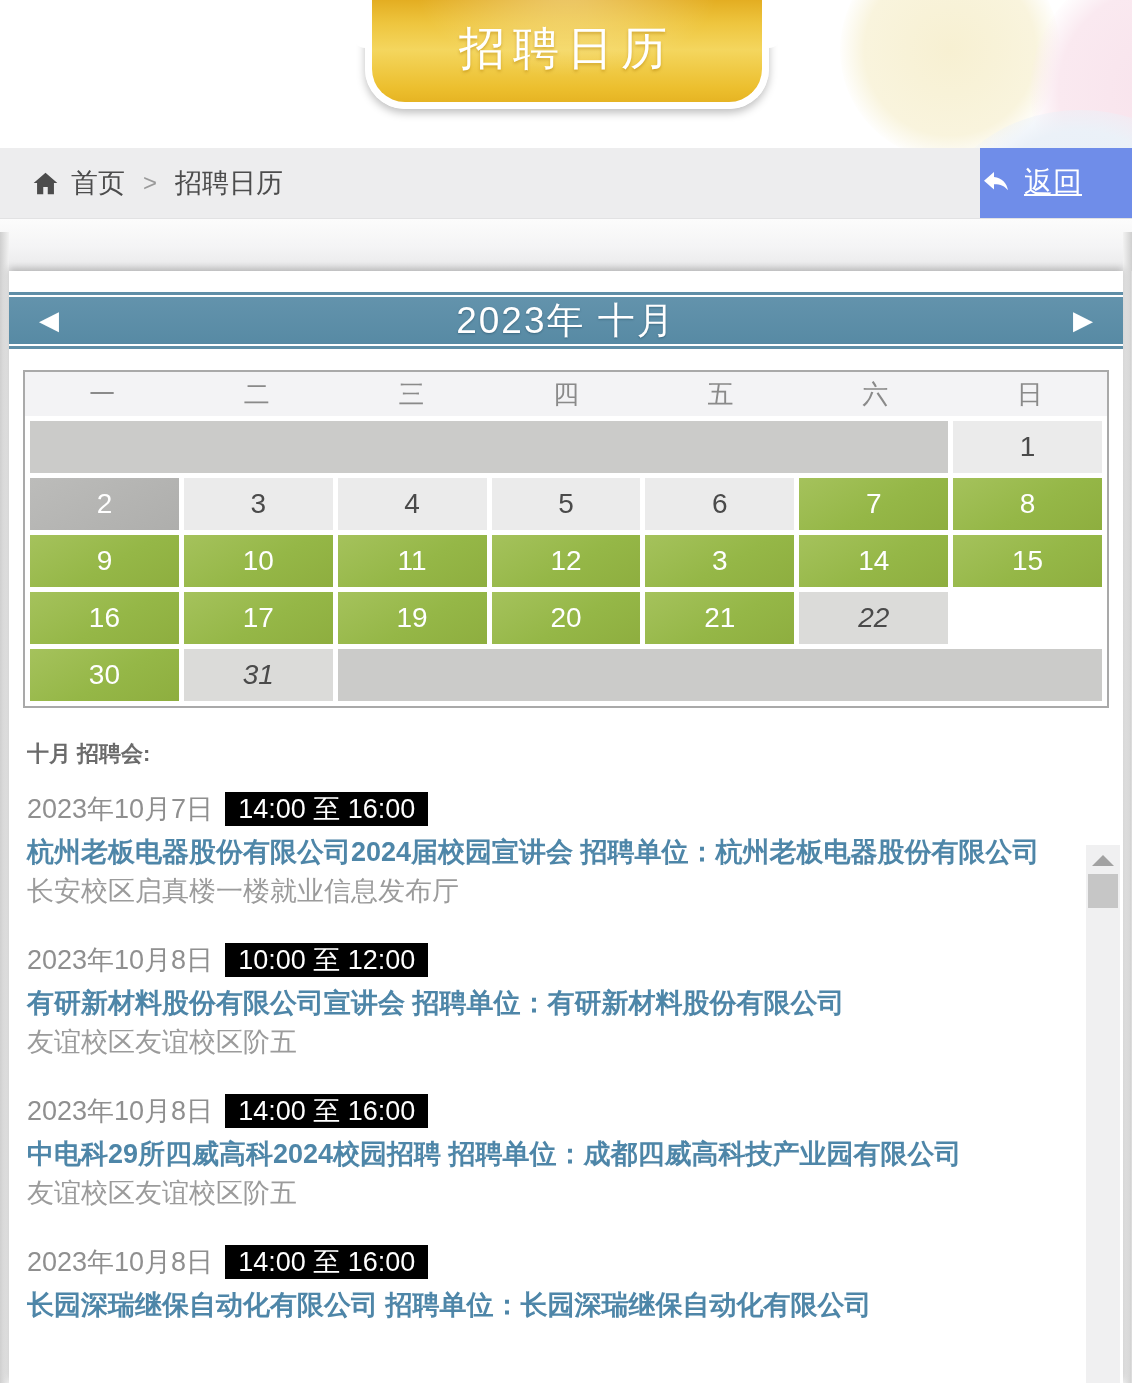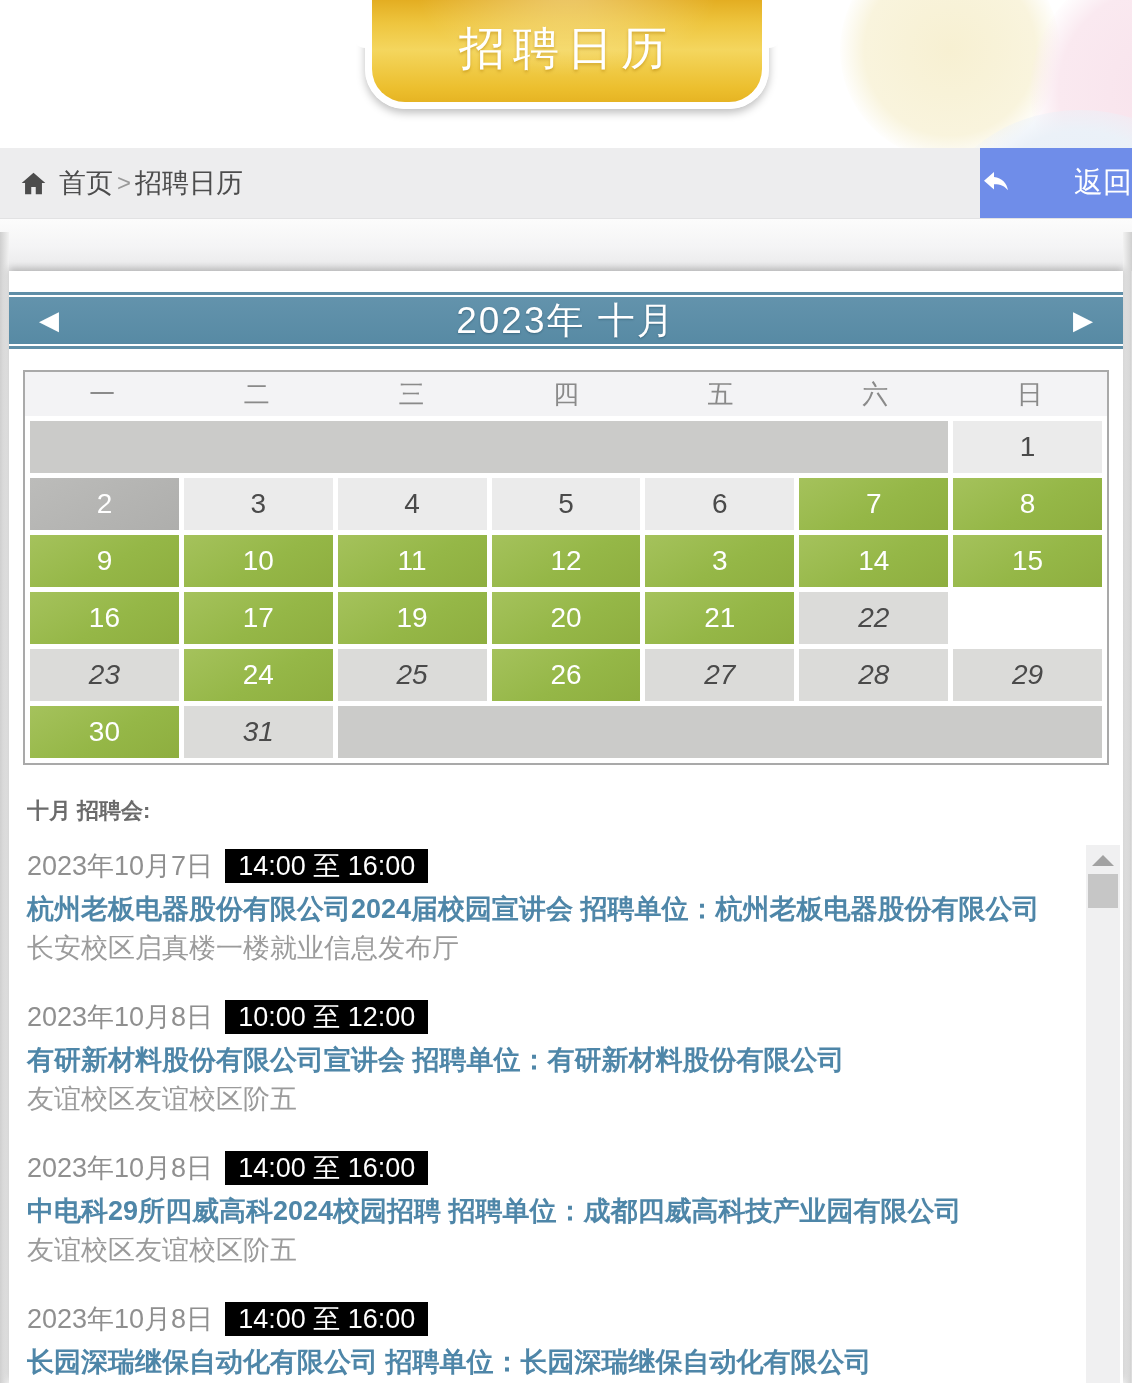--- a/index.html
+++ b/index.html
@@ -20,25 +20,25 @@
     box-shadow:0 4px 8px rgba(0,0,0,0.25);
     display:flex;align-items:center;justify-content:center;}
   .banner::before,.banner::after{content:"";position:absolute;top:-2px;width:30px;height:64px;background:#fff;z-index:-1;}
   .banner::before{left:-32px;border-radius:10px 0 0 85%;}
   .banner::after{right:-32px;border-radius:0 10px 85% 0;}
   .banner-inner{position:absolute;inset:0;border-radius:0 0 34px 34px;background:radial-gradient(ellipse at 50% 0%,rgba(255,255,255,0.35) 0%,rgba(255,255,255,0) 55%);}
   .banner-title{position:relative;color:#fff;font-size:46px;letter-spacing:8px;padding-top:10px;text-shadow:0 2px 3px rgba(170,120,0,0.45);}
 
   
   .breadcrumb-bar{position:absolute;left:0;top:148px;width:1132px;height:70px;background:#ededee;border-bottom:1px solid #e2e2e3;z-index:4;display:flex;align-items:center;}
-  .crumbs{display:flex;align-items:center;padding-left:20px;font-size:27px;color:#4c4c4c;}
+  .crumbs{display:flex;align-items:center;gap:14px;padding-left:32px;font-size:27px;color:#4c4c4c;}
   .crumb-home{display:flex;align-items:center;gap:12px;cursor:pointer;}
   .home-svg{width:27px;height:27px;fill:#4c4c4c;}
   .crumb-sep{color:#9a9a9a;font-size:24px;padding:0 4px;}
-  .back-button{position:absolute;right:0;top:0;width:152px;height:70px;background:#6f8de9;color:#fff;font-size:29px;display:flex;align-items:center;justify-content:space-between;gap:12px;cursor:pointer;}
+  .back-button{position:absolute;right:0;top:0;width:152px;height:70px;background:#6f8de9;color:#fff;font-size:29px;display:flex;align-items:center;justify-content:flex-start;gap:12px;cursor:pointer;text-decoration:underline;}
   .back-svg{width:32px;height:32px;fill:#fff;}
 
   
   .side-shade{position:absolute;top:232px;bottom:0;width:9px;z-index:1;}
   .side-shade.left{left:0;background:linear-gradient(90deg,#cfcfcf,#f2f2f2);}
   .side-shade.right{right:0;background:linear-gradient(270deg,#cfcfcf,#f2f2f2);}
   .mid-shade{position:absolute;left:0;top:219px;width:1132px;height:52px;background:linear-gradient(180deg,#fcfcfc 0%,#f4f4f5 55%,#e9e9ea 100%);z-index:1;}
 
   
   .card{position:absolute;left:9px;right:9px;top:271px;bottom:0;background:#fff;z-index:2;box-shadow:0 -3px 7px rgba(0,0,0,0.22);}
@@ -172,29 +172,20 @@
           </div>
           <div class="cal-row">
             <div class="cal-cell green">16</div>
             <div class="cal-cell green">17</div>
             <div class="cal-cell green">19</div>
             <div class="cal-cell green">20</div>
             <div class="cal-cell green">21</div>
             <div class="cal-cell plain">22</div>
           </div>
           <div class="cal-row">
-            <div class="cal-cell plain">23</div>
-            <div class="cal-cell green">24</div>
-            <div class="cal-cell plain">25</div>
-            <div class="cal-cell green">26</div>
-            <div class="cal-cell plain">27</div>
-            <div class="cal-cell plain">28</div>
-            <div class="cal-cell plain">29</div>
-          </div>
-          <div class="cal-row">
             <div class="cal-cell green">30</div>
             <div class="cal-cell plain">31</div>
             <div class="cal-cell empty" style="grid-column: span 5;"></div>
           </div>
         </div>
     </div>
 
     <div class="section-heading">十月 招聘会:</div>
 
     <div class="events">

